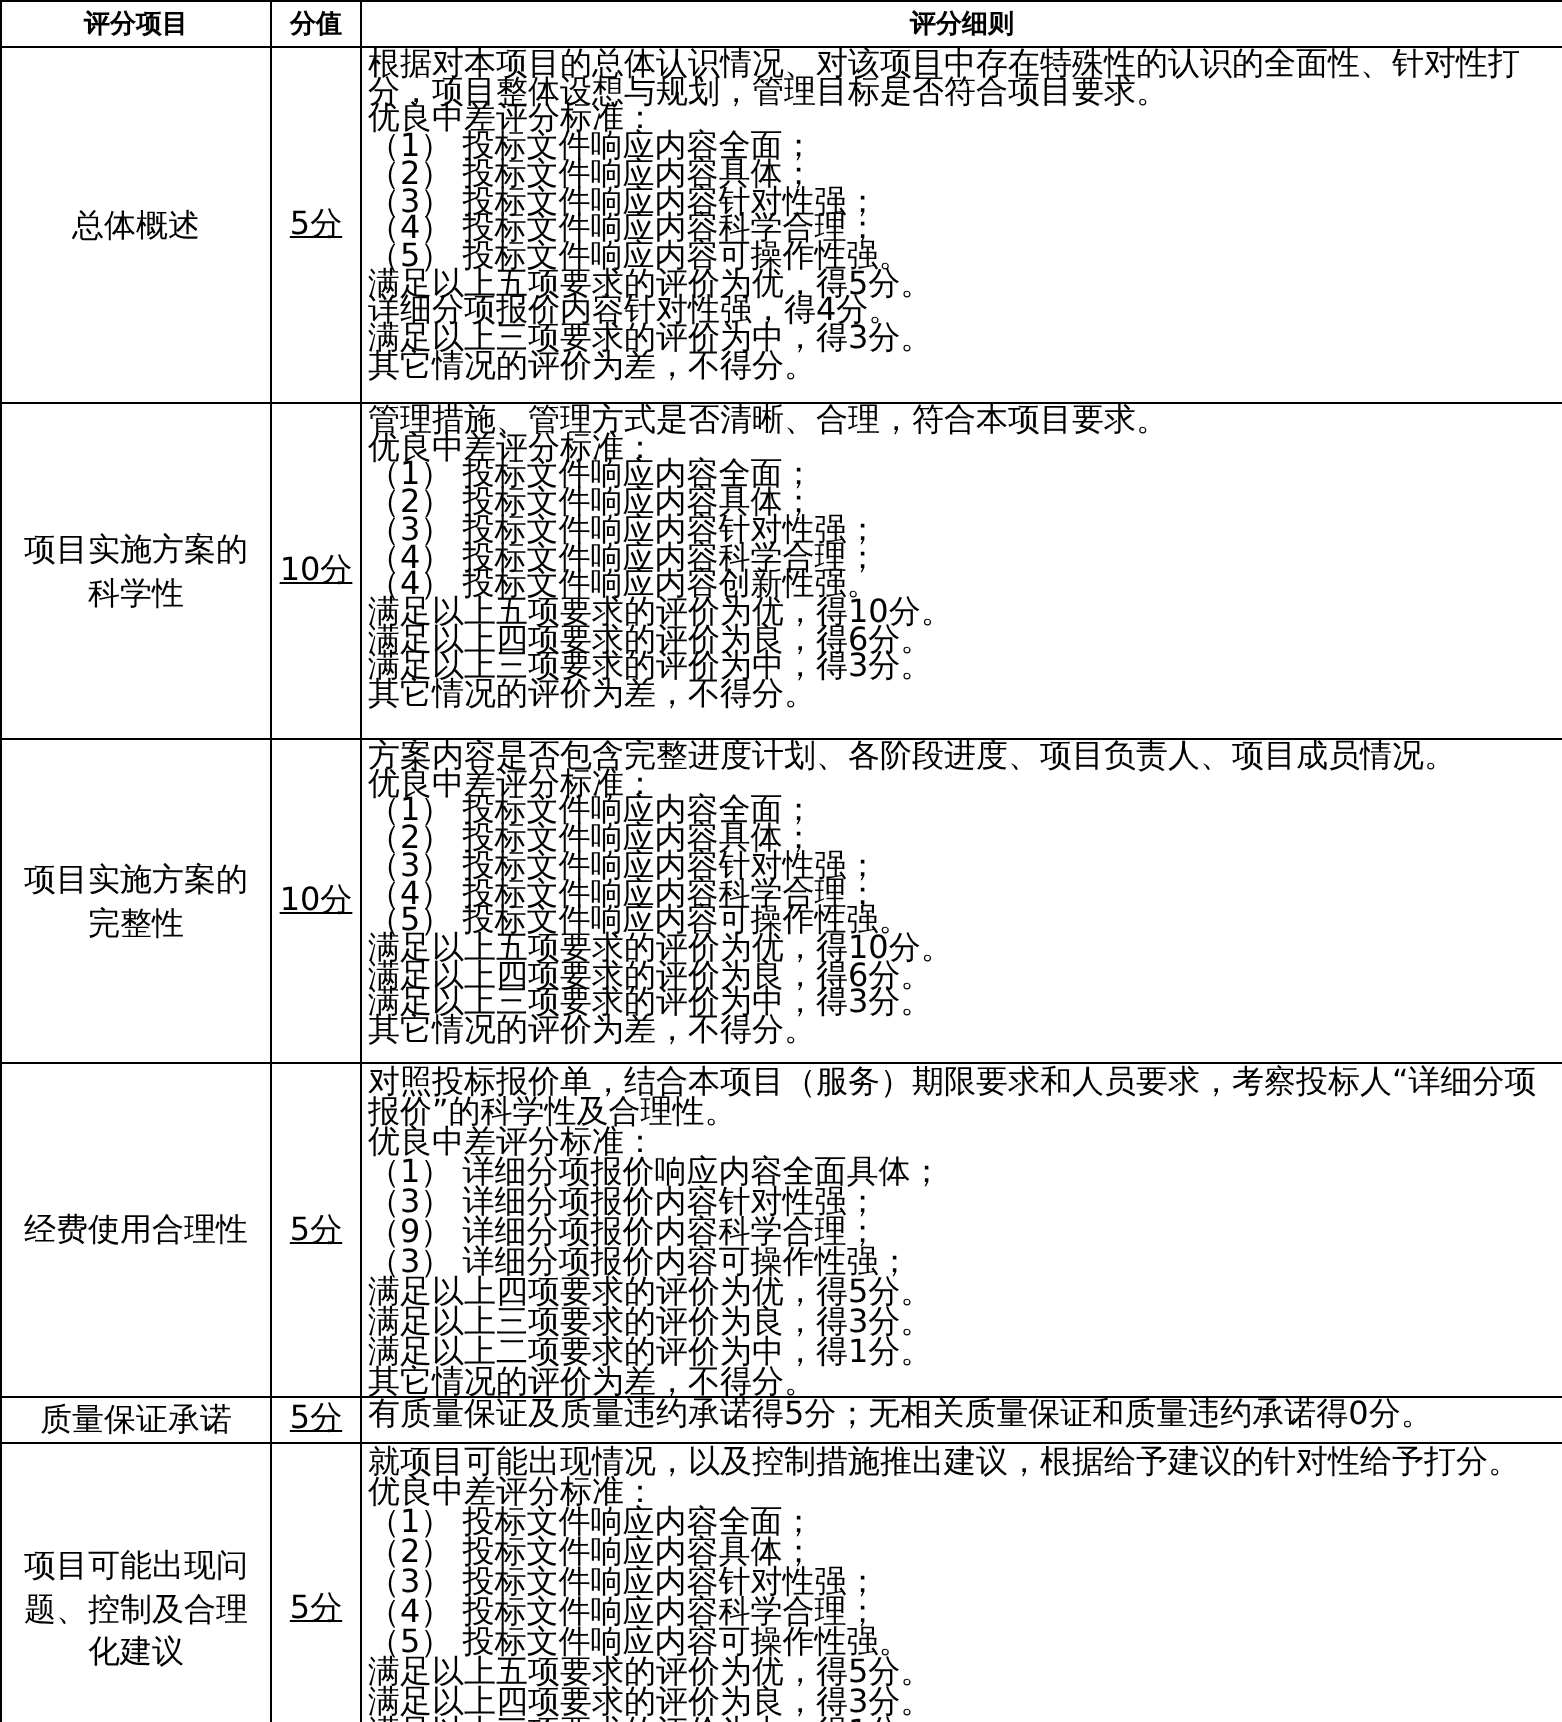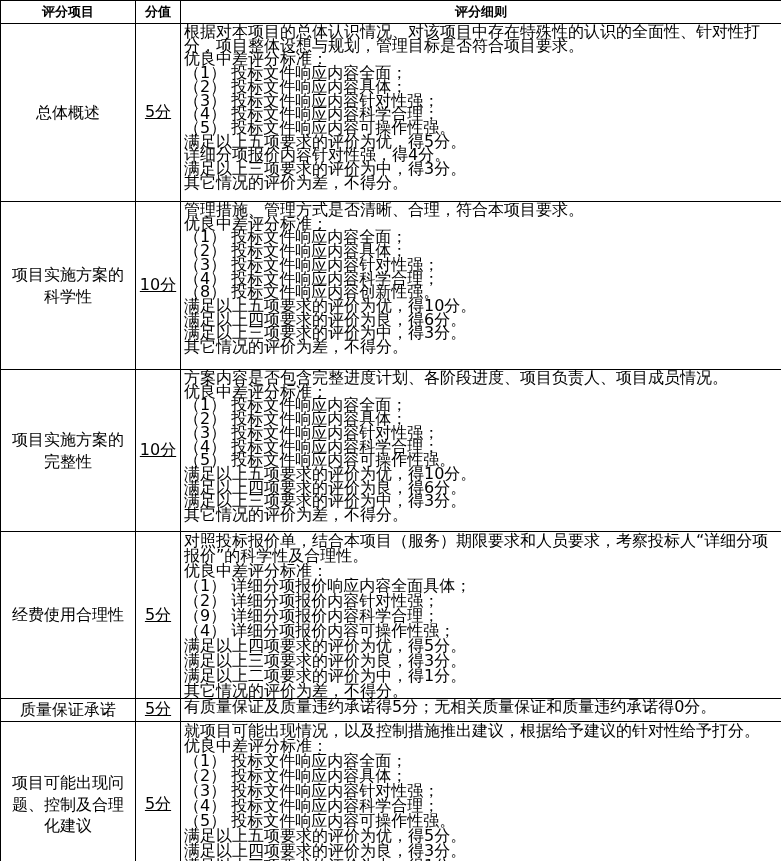--- a/index.html
+++ b/index.html
@@ -89,21 +89,21 @@
         <tr style="height: 168px;">
           <td class="item">项目实施方案的科学性</td>
           <td class="score">10分</td>
           <td class="details">
             <div class="detail-line">管理措施、管理方式是否清晰、合理，符合本项目要求。</div>
             <div class="detail-line">优良中差评分标准：</div>
             <div class="detail-line">（1） 投标文件响应内容全面；</div>
             <div class="detail-line">（2） 投标文件响应内容具体；</div>
             <div class="detail-line">（3） 投标文件响应内容针对性强；</div>
             <div class="detail-line">（4） 投标文件响应内容科学合理；</div>
-            <div class="detail-line">（8） 投标文件响应内容创新性强。</div>
+            <div class="detail-line">（4） 投标文件响应内容创新性强。</div>
             <div class="detail-line">满足以上五项要求的评价为优，得10分。</div>
             <div class="detail-line">满足以上四项要求的评价为良，得6分。</div>
             <div class="detail-line">满足以上三项要求的评价为中，得3分。</div>
             <div class="detail-line">其它情况的评价为差，不得分。</div>
           </td>
         </tr>
         <tr style="height: 162px;">
           <td class="item">项目实施方案的完整性</td>
           <td class="score">10分</td>
           <td class="details">
@@ -120,23 +120,23 @@
             <div class="detail-line">其它情况的评价为差，不得分。</div>
           </td>
         </tr>
         <tr class="loose" style="height: 152px;">
           <td class="item">经费使用合理性</td>
           <td class="score">5分</td>
           <td class="details">
             <div class="detail-line">对照投标报价单，结合本项目（服务）期限要求和人员要求，考察投标人“详细分项报价”的科学性及合理性。</div>
             <div class="detail-line">优良中差评分标准：</div>
             <div class="detail-line">（1） 详细分项报价响应内容全面具体；</div>
-            <div class="detail-line">（2） 详细分项报价内容针对性强；</div>
+            <div class="detail-line">（3） 详细分项报价内容针对性强；</div>
             <div class="detail-line">（9） 详细分项报价内容科学合理；</div>
-            <div class="detail-line">（4） 详细分项报价内容可操作性强；</div>
+            <div class="detail-line">（3） 详细分项报价内容可操作性强；</div>
             <div class="detail-line">满足以上四项要求的评价为优，得5分。</div>
             <div class="detail-line">满足以上三项要求的评价为良，得3分。</div>
             <div class="detail-line">满足以上二项要求的评价为中，得1分。</div>
             <div class="detail-line">其它情况的评价为差，不得分。</div>
           </td>
         </tr>
         <tr style="height: 17px; margin-left: 28px;">
           <td class="item">质量保证承诺</td>
           <td class="score">5分</td>
           <td class="details">

